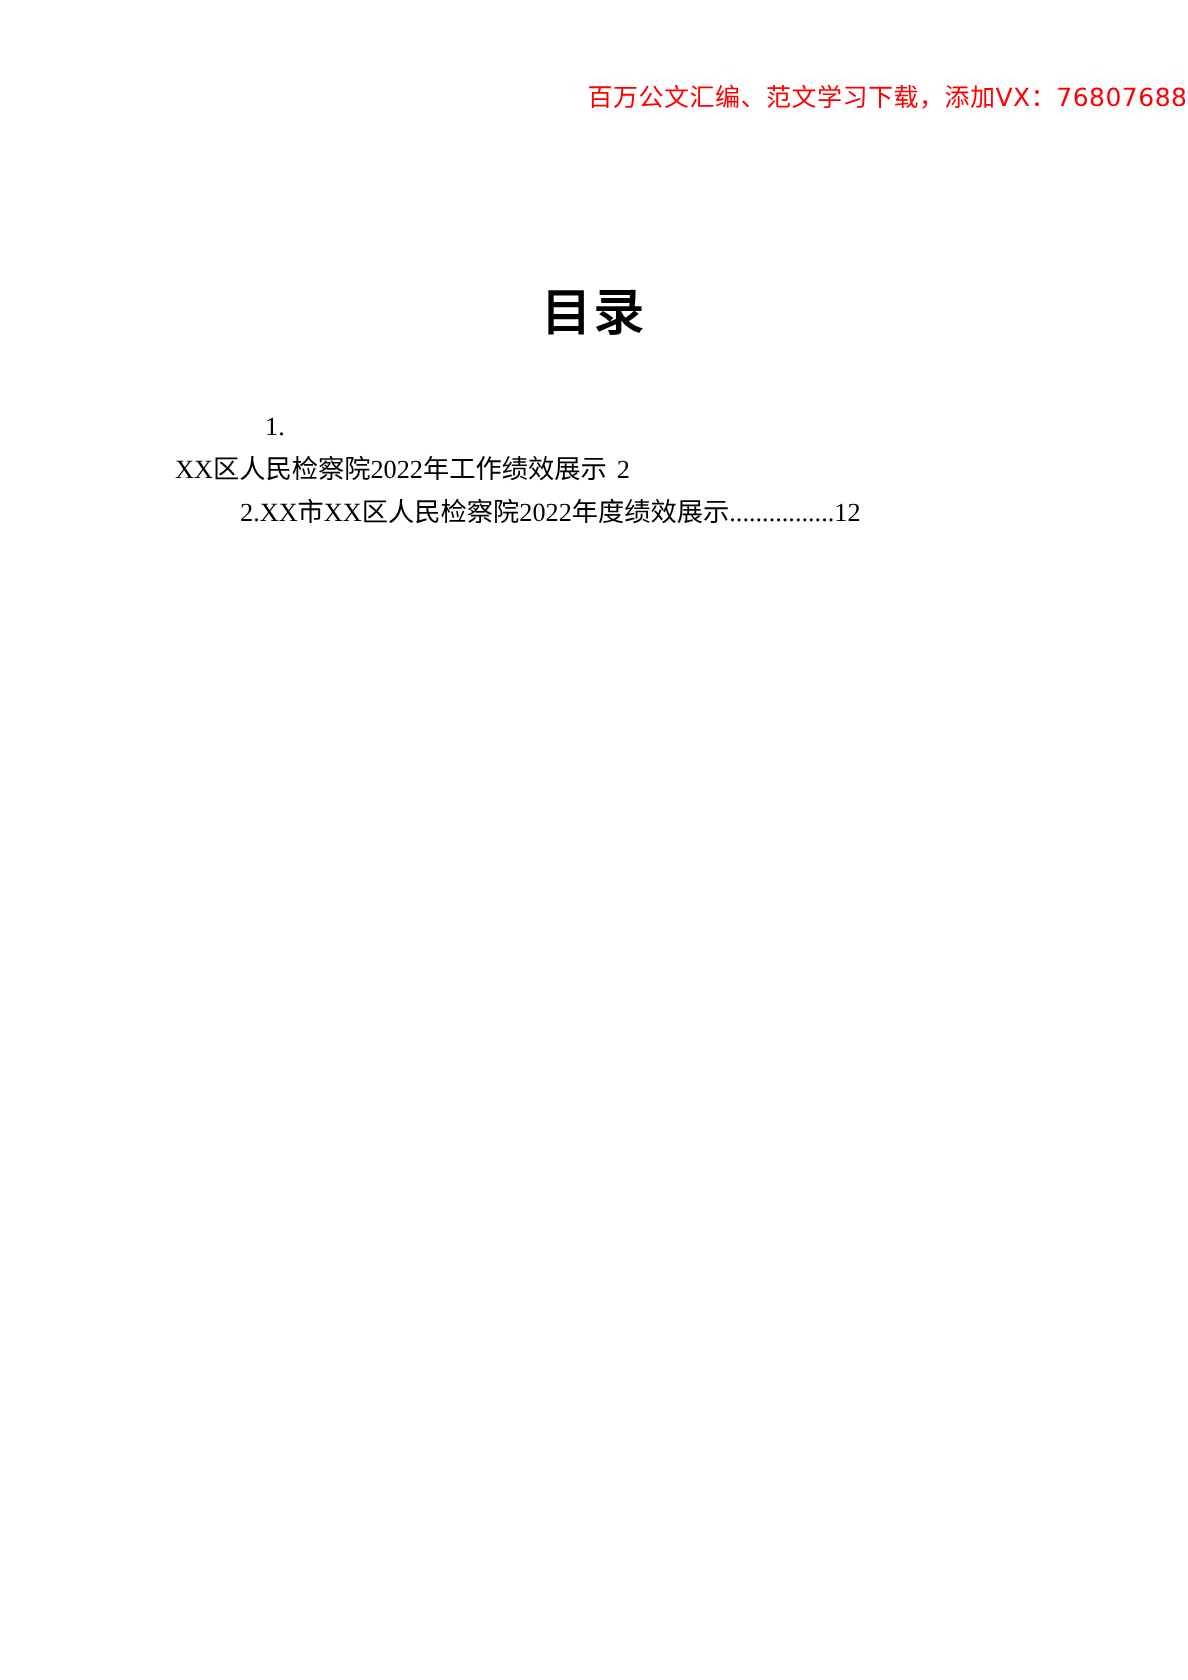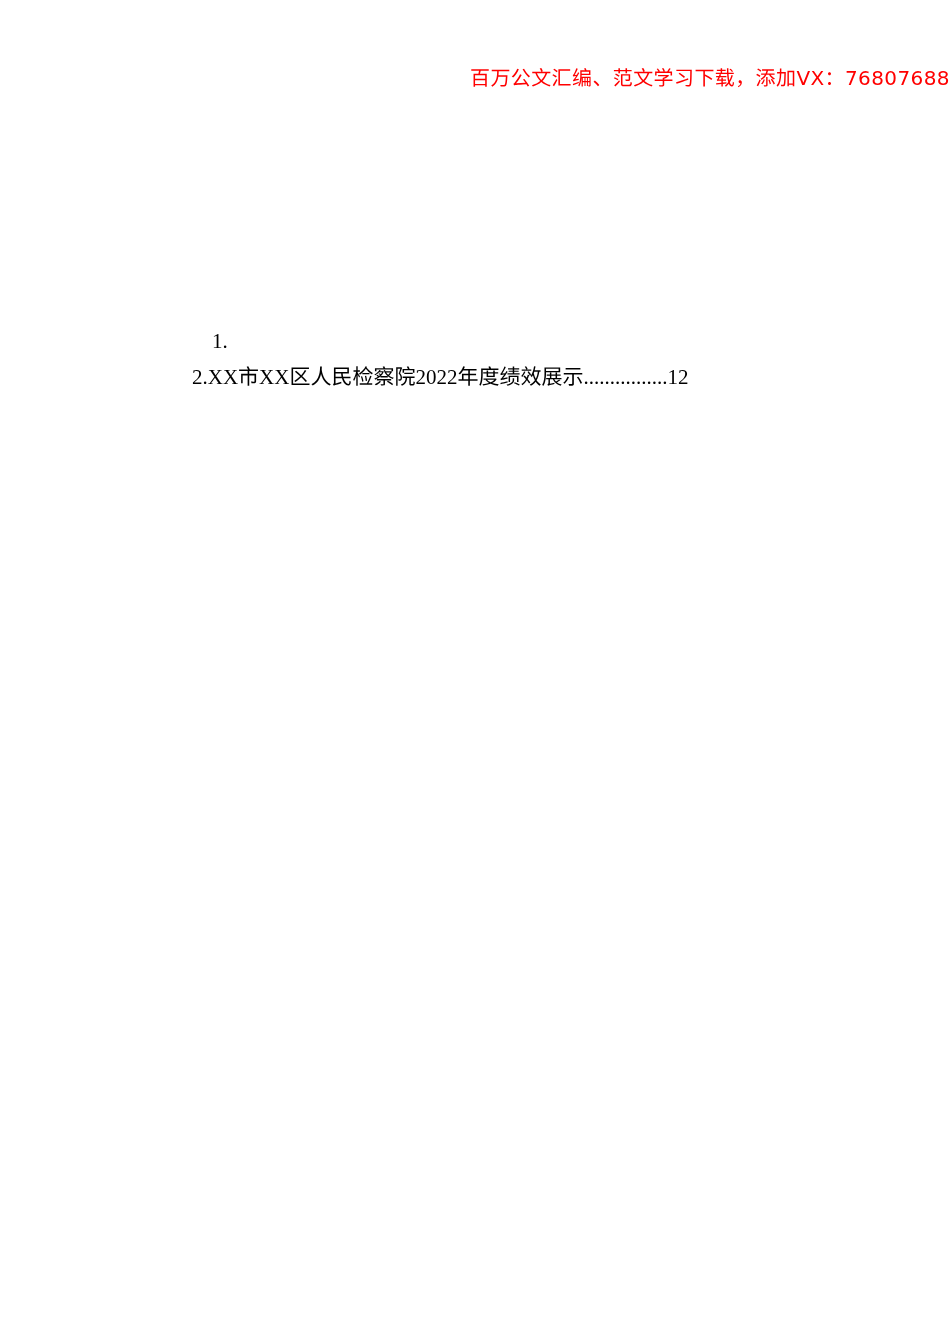--- a/index.html
+++ b/index.html
@@ -83,25 +83,29 @@
     letter-spacing: 0px;
   }
 </style>
 </head>
 <body>
 
 <div class="page">
 
   <div class="promo-banner">百万公文汇编、范文学习下载，添加VX：76807688</div>
 
+  <div class="doc-title">目录</div>
 
   <div class="toc">
 
     <div class="toc-entry toc-entry-1">
       <span class="entry1-num">1.</span>
+      <span class="entry1-text">
+        <span>XX区人民检察院2022年工作绩效展示</span><span class="entry1-page">2</span>
+      </span>
     </div>
 
     <div class="toc-entry toc-entry-2">
       <span>2.</span><span>XX市XX区人民检察院2022年度绩效展示</span><span class="dots">................</span><span>12</span>
     </div>
 
   </div>
 
 </div>
 

